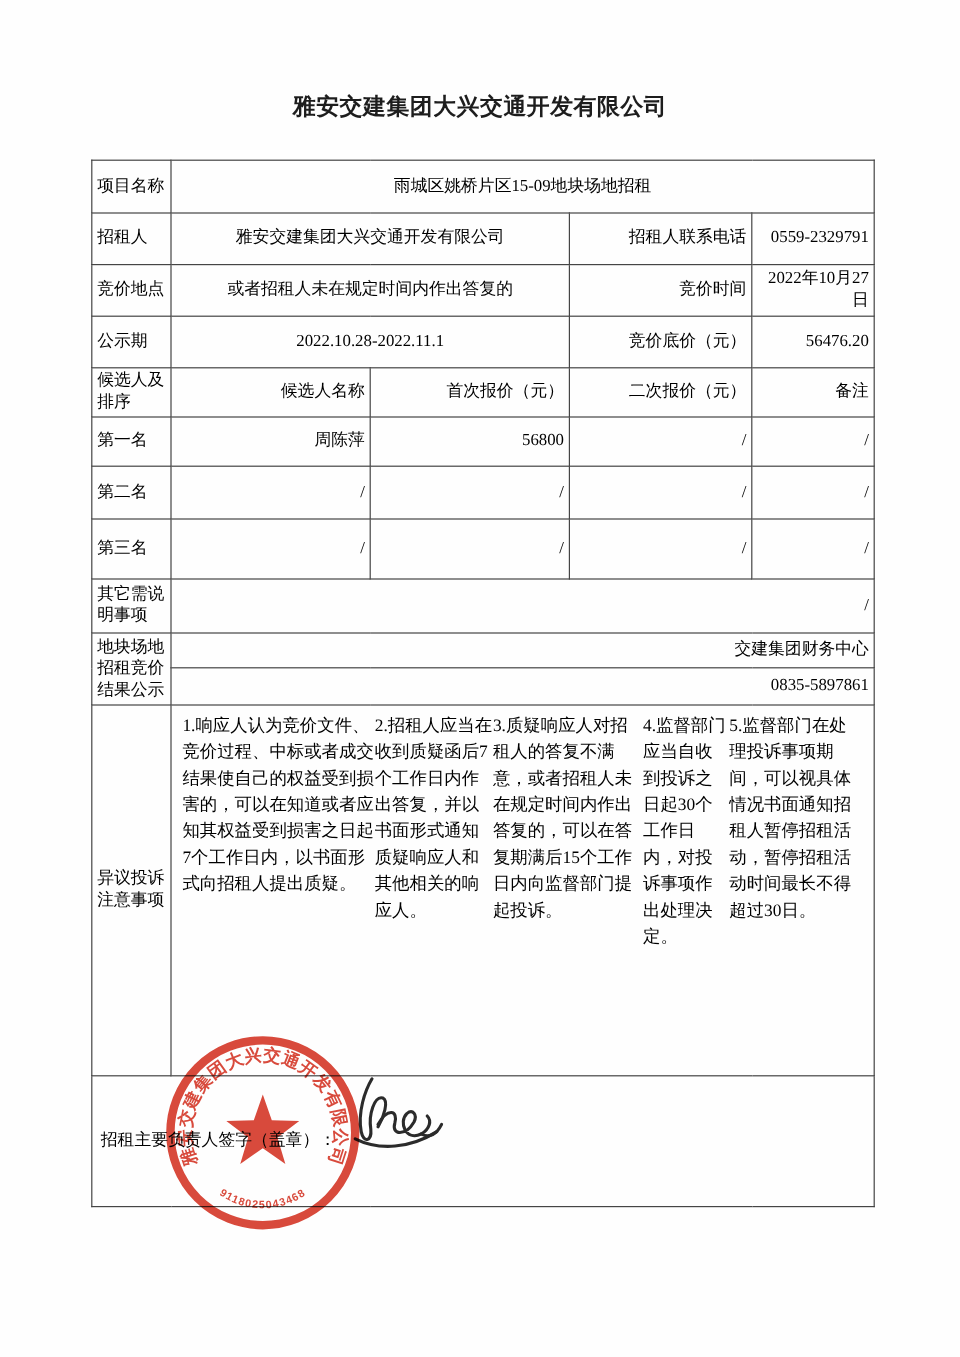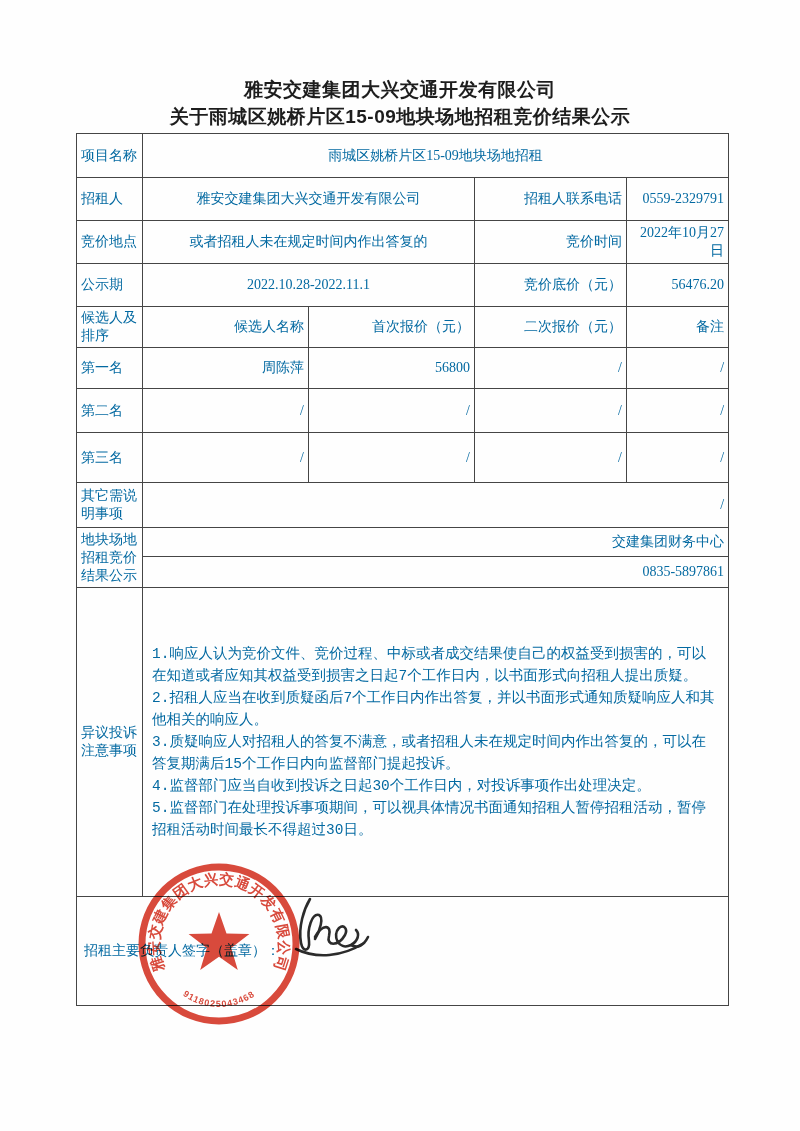--- a/index.html
+++ b/index.html
@@ -24,42 +24,41 @@
     letter-spacing: 0.5px;
   }
   table.doc {
     position: absolute;
     left: 76px;
     top: 133px;
     width: 652px;
     border-collapse: collapse;
     table-layout: fixed;
     font-size: 14px;
-    color: #0369a1;
+    color: #000000;
   }
   table.doc td {
     border: 1px solid #454545;
     vertical-align: middle;
     padding: 2px 4px;
     line-height: 18px;
     overflow: hidden;
   }
   td.lbl { padding: 2px 2px 2px 4px; }
   td.val-left { padding-left: 7px; text-align: center; }
   td.ctr { text-align: right; }
   .dispute-cell { padding: 6px 8px 6px 9px !important; }
   .dispute-inner {
     display: flex;
-    flex-direction: column;
+    flex-direction: row;
     justify-content: center;
     height: 100%;
     min-height: 296px;
     font-size: 14.5px;
     line-height: 22px;
-    font-family: Liberation Mono, monospace;
   }
   .sig-cell { padding-left: 7px !important; }
   .stamp {
     position: absolute;
     left: 135px;
     top: 860px;
     width: 168px;
     height: 168px;
     mix-blend-mode: multiply;
     opacity: 0.92;
@@ -76,21 +75,20 @@
     pointer-events: none;
   }
 </style>
 </head>
 <body>
 
 <div class="page">
 
   <div class="titles">
     <div>雅安交建集团大兴交通开发有限公司</div>
-    <div>关于雨城区姚桥片区15-09地块场地招租竞价结果公示</div>
   </div>
 
   <table class="doc">
     <colgroup>
       <col style="width:66px">
         <col style="width:166px">
         <col style="width:166px">
         <col style="width:152px">
         <col style="width:102px">
     </colgroup>

